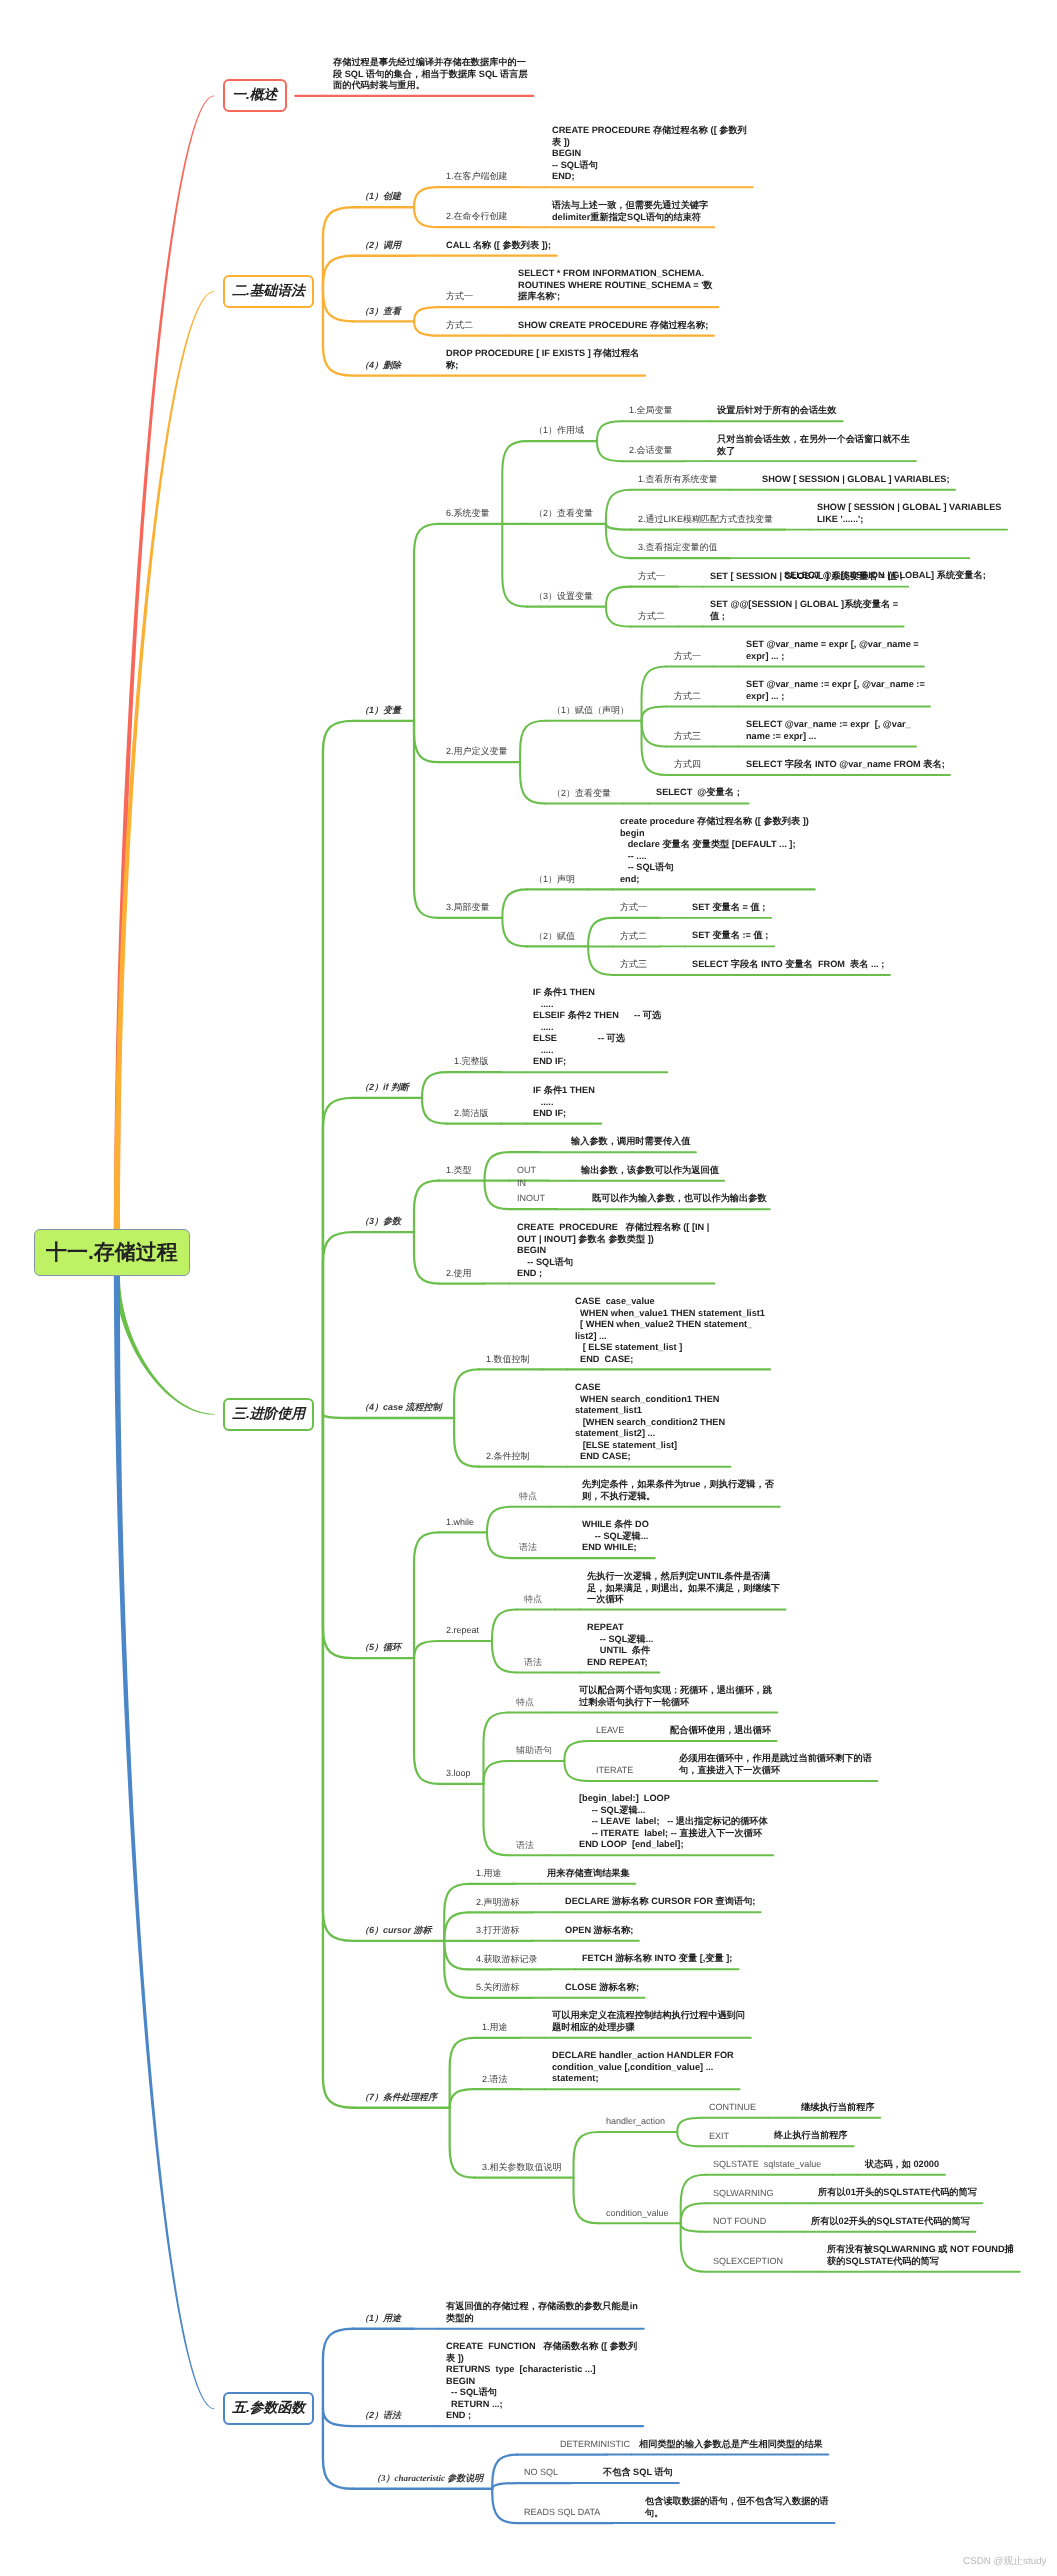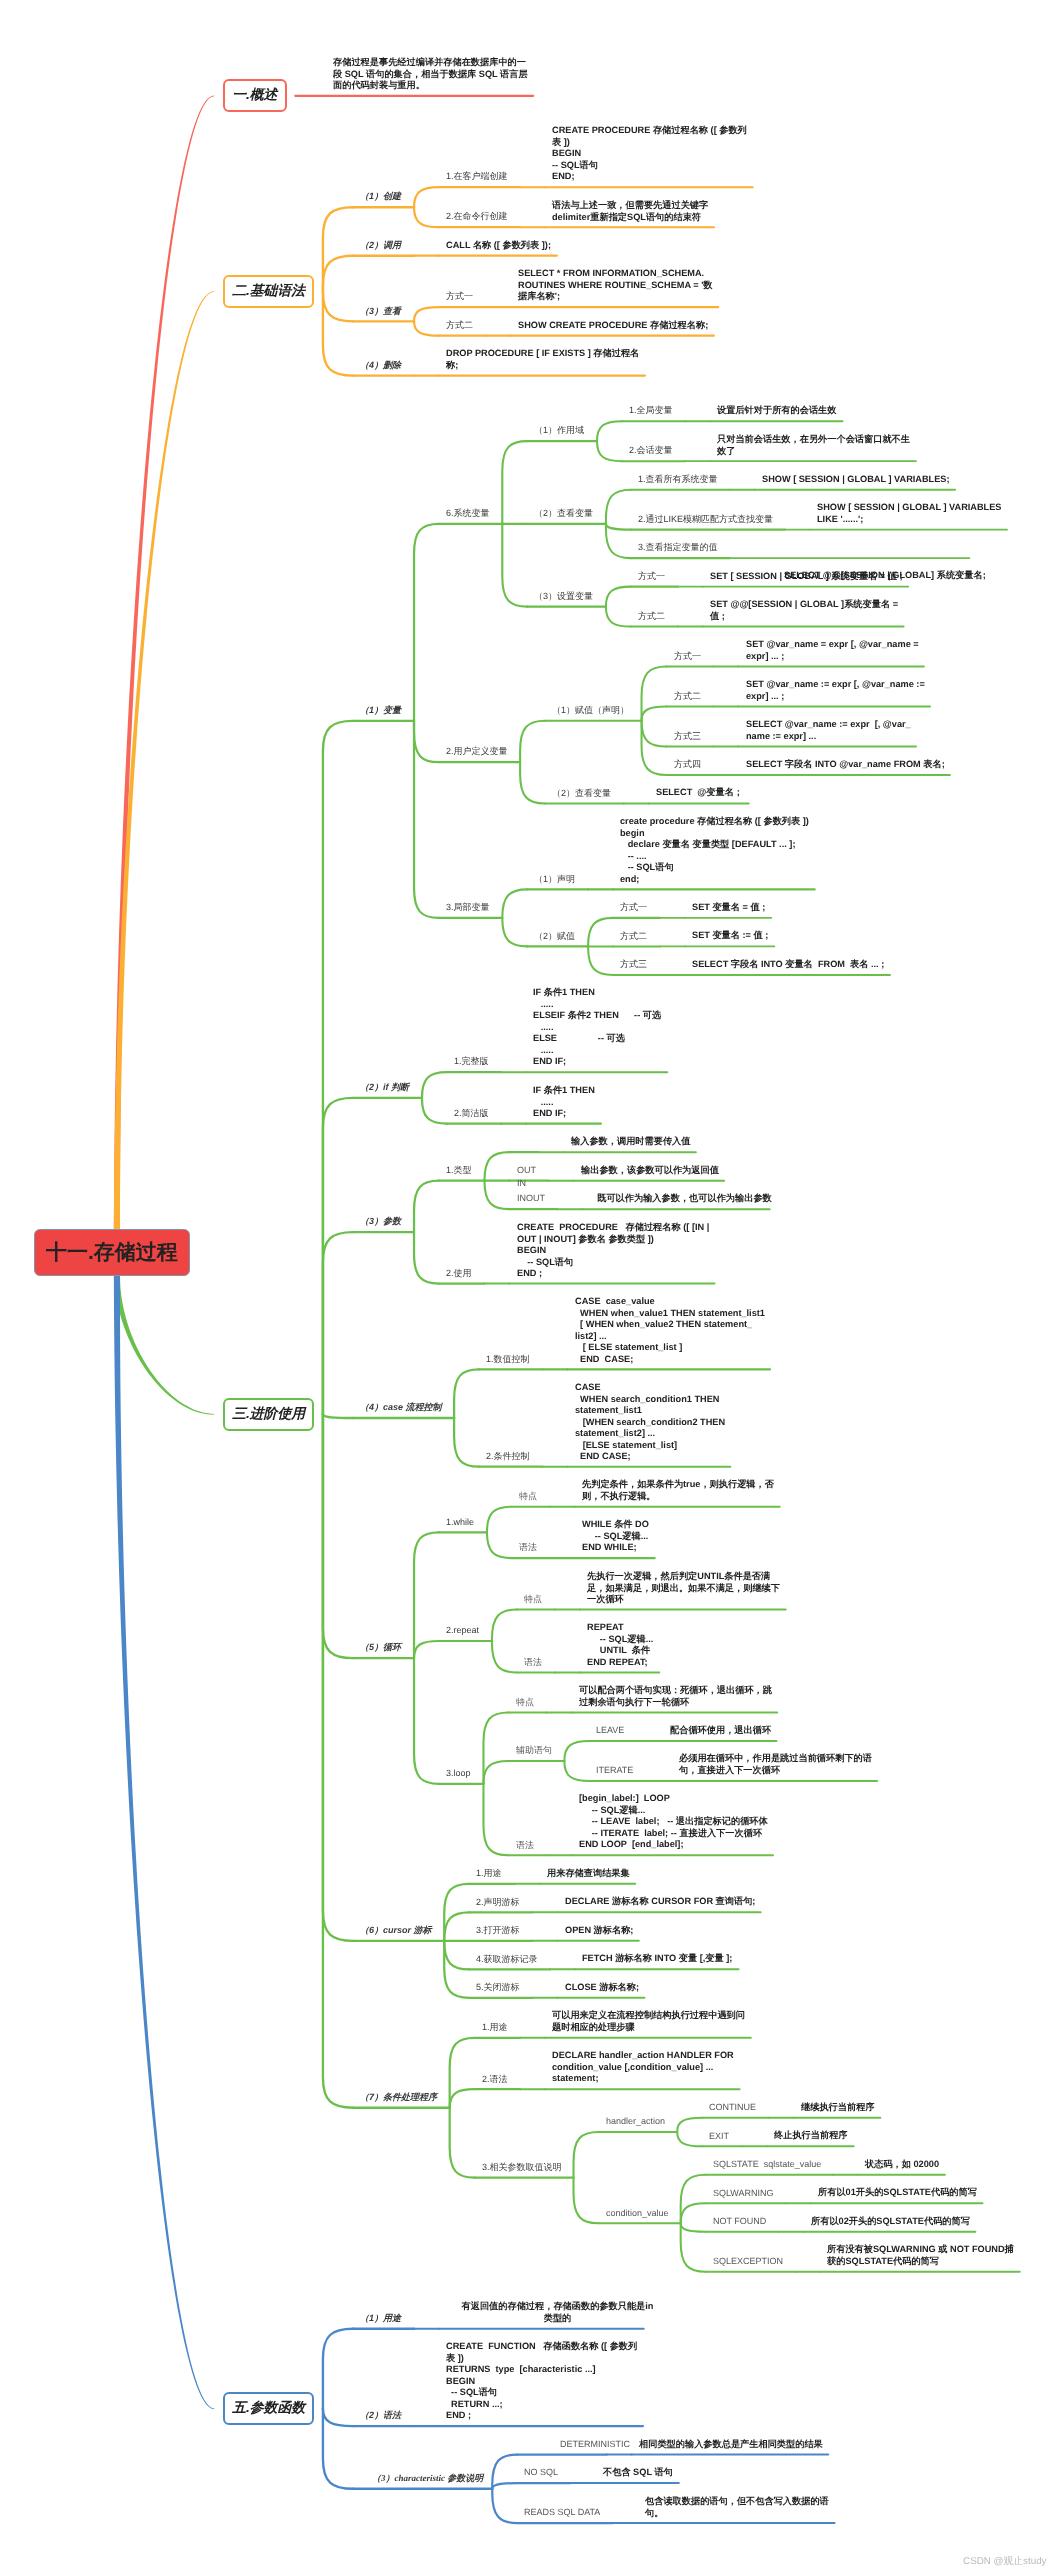--- a/index.html
+++ b/index.html
@@ -3,21 +3,21 @@
 <meta charset="utf-8">
 <title>十一.存储过程 思维导图</title>
 <style>
   html,body{margin:0;padding:0;background:#ffffff;}
   body{width:1057px;height:2576px;position:relative;overflow:hidden;
        font-family:"Liberation Sans",sans-serif;
        -webkit-font-smoothing:antialiased;text-rendering:geometricPrecision;}
   #canvas{position:absolute;left:0;top:0;width:1057px;height:2576px;}
   #links{position:absolute;left:0;top:0;width:1057px;height:2576px;}
   .node{position:absolute;box-sizing:border-box;white-space:pre-wrap;overflow-wrap:anywhere;}
-  .n-root{border:1.3px solid #7f96ad;border-radius:5.9px;background:#ef4444;
+  .n-root{border:1.3px solid #7f96ad;border-radius:5.9px;background:#bef264;
           font-weight:700;font-size:21px;color:#222;text-align:center;
           padding:10.5px 11px 10.5px 11px;line-height:23.6px;}
   .n-b1{border:2px solid;border-radius:5.9px;background:#fff;font-weight:700;
         font-style:italic;font-size:13.8px;color:#222;text-align:center;
         padding:7.2px 7.2px 7.2px 7.2px;line-height:14.4px;}
   .n-mid{font-style:italic;font-weight:700;font-size:9px;color:#3a3a3a;line-height:1.25;}
   .n-sub{font-size:9px;color:#3a3a3a;line-height:1.25;font-weight:400;}
   .n-sub2{font-size:9px;color:#555;line-height:1.25;font-weight:400;}
   .n-leaf{font-weight:700;font-size:9.2px;color:#222;line-height:1.25;}
   .wm{position:absolute;right:10.5px;bottom:7.9px;color:#b9b9b9;font-size:9.8px;}
@@ -404,21 +404,21 @@
     <div class="node n-leaf" style="left: 533px; top: 1085px; width: 72px;">IF 条件1 THEN
    .....
 END IF;</div>
     <div class="node n-mid" style="left: 360px; top: 1216px;">（3）参数</div>
     <div class="node n-sub" style="left: 446px; top: 1165px;">1.类型</div>
     <div class="node n-sub2" style="left: 517px; top: 1136px; margin-top: 42px;">IN</div>
     <div class="node n-leaf" style="left: 571px; top: 1136px; width: 223px;">输入参数，调用时需要传入值</div>
     <div class="node n-sub2" style="left: 517px; top: 1165px;">OUT</div>
     <div class="node n-leaf" style="left: 581px; top: 1165px; width: 223px;">输出参数，该参数可以作为返回值</div>
     <div class="node n-sub2" style="left: 517px; top: 1193px;">INOUT</div>
-    <div class="node n-leaf" style="left: 573px; top: 1193px; width: 223px; text-align: center;">既可以作为输入参数，也可以作为输出参数</div>
+    <div class="node n-leaf" style="left: 592px; top: 1193px; width: 223px;">既可以作为输入参数，也可以作为输出参数</div>
     <div class="node n-sub" style="left: 446px; top: 1268px;">2.使用</div>
     <div class="node n-leaf" style="left: 517px; top: 1222px; width: 223px;">CREATE  PROCEDURE   存储过程名称 ([ [IN |
 OUT | INOUT] 参数名 参数类型 ])
 BEGIN
     -- SQL语句
 END ;</div>
     <div class="node n-mid" style="left: 360px; top: 1402px;">（4）case 流程控制</div>
     <div class="node n-sub" style="left: 486px; top: 1354px;">1.数值控制</div>
     <div class="node n-leaf" style="left: 575px; top: 1296px; width: 223px;">CASE  case_value
   WHEN when_value1 THEN statement_list1
@@ -499,21 +499,21 @@
     <div class="node n-leaf" style="left: 865px; top: 2159px; width: 223px;">状态码，如 02000</div>
     <div class="node n-sub2" style="left: 713px; top: 2188px;">SQLWARNING</div>
     <div class="node n-leaf" style="left: 818px; top: 2187px; width: 223px;">所有以01开头的SQLSTATE代码的简写</div>
     <div class="node n-sub2" style="left: 713px; top: 2216px;">NOT FOUND</div>
     <div class="node n-leaf" style="left: 811px; top: 2216px; width: 223px;">所有以02开头的SQLSTATE代码的简写</div>
     <div class="node n-sub2" style="left: 713px; top: 2256px;">SQLEXCEPTION</div>
     <div class="node n-leaf" style="left: 827px; top: 2244px; width: 223px;">所有没有被SQLWARNING 或 NOT FOUND捕
 获的SQLSTATE代码的简写</div>
     <div class="node n-b1" style="left: 223px; top: 2392px; border-color: rgb(74, 134, 200);">五.参数函数</div>
     <div class="node n-mid" style="left: 360px; top: 2313px;">（1）用途</div>
-    <div class="node n-leaf" style="left: 446px; top: 2301px; width: 223px; text-align: center;">有返回值的存储过程，存储函数的参数只能是in
+    <div class="node n-leaf" style="left: 446px; top: 2301px; width: 223px;">有返回值的存储过程，存储函数的参数只能是in
 类型的</div>
     <div class="node n-mid" style="left: 360px; top: 2410px;">（2）语法</div>
     <div class="node n-leaf" style="left: 446px; top: 2341px; width: 223px;">CREATE  FUNCTION   存储函数名称 ([ 参数列
 表 ])
 RETURNS  type  [characteristic ...]
 BEGIN
   -- SQL语句
   RETURN ...;
 END ;</div>
     <div class="node n-mid" style="left: 372px; top: 2473px; font-family: Liberation Serif, serif;">（3）characteristic 参数说明</div>

